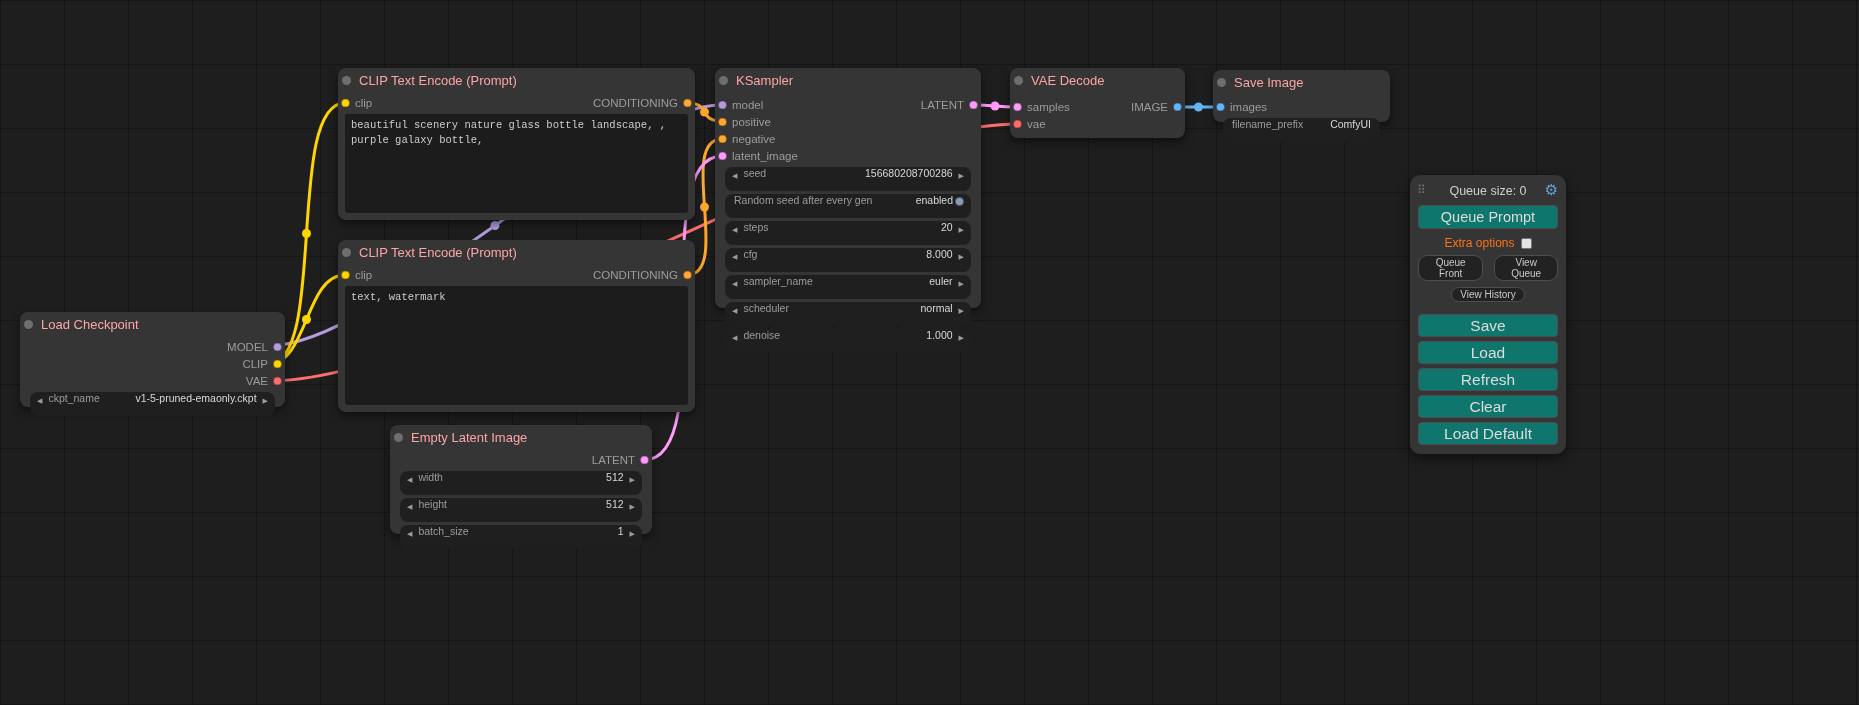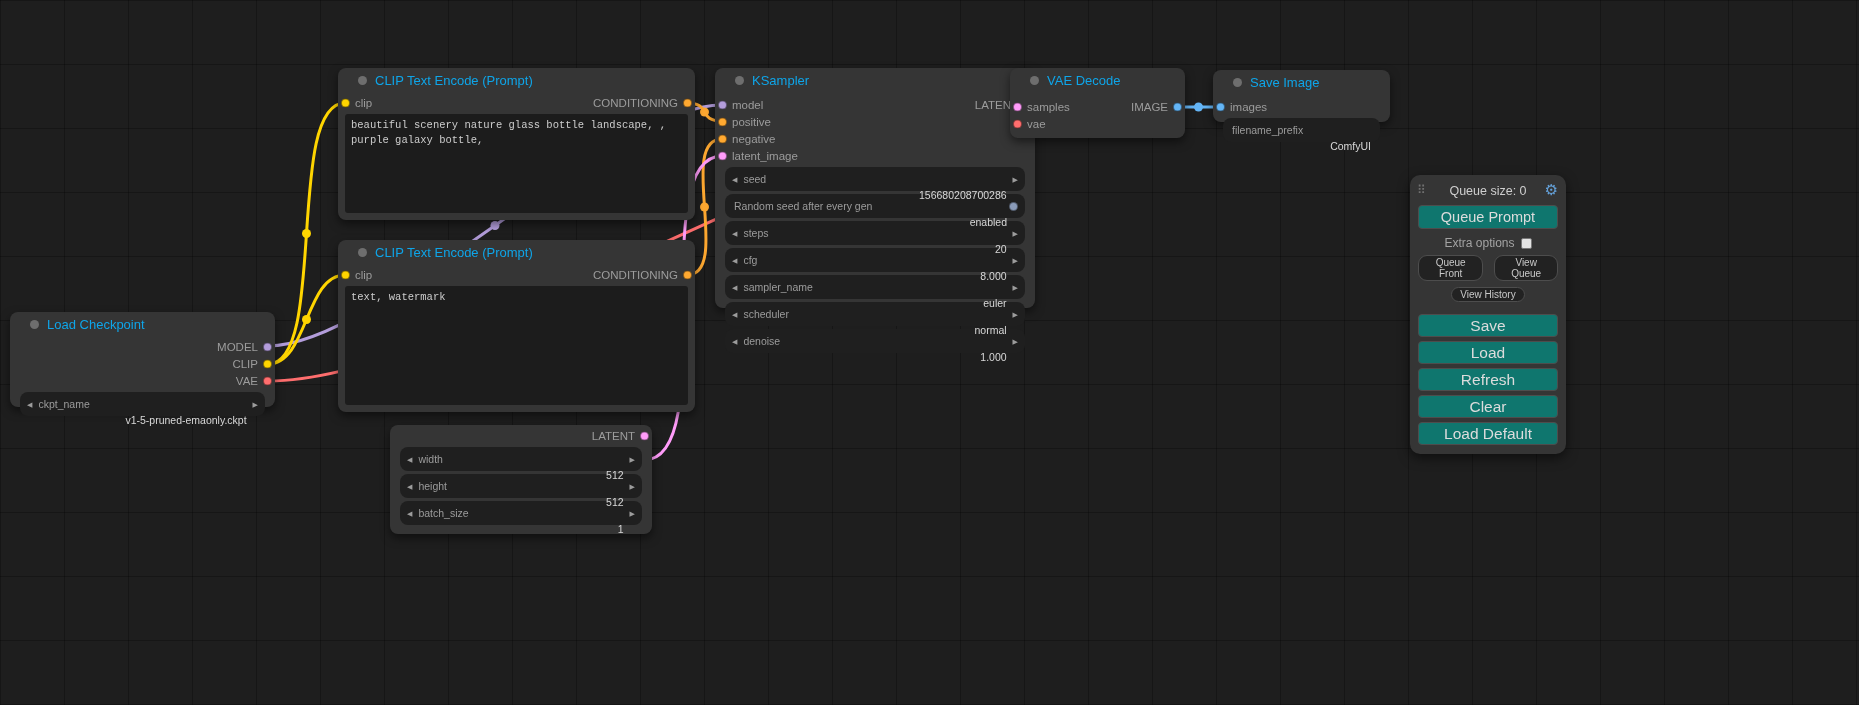--- a/index.html
+++ b/index.html
@@ -16,43 +16,43 @@
   #canvas { position: absolute; inset: 0; }
   #wires { position: absolute; inset: 0; z-index: 1; }
 
   .node {
     position: absolute; z-index: 2;
     background: #353535; border-radius: 8px;
     box-shadow: 0 4px 10px rgba(0,0,0,0.5);
   }
   .node-title {
     display: flex; align-items: center; gap: 8px;
-    height: 24px; padding: 0 20px;
-    font-size: 13px; color: #0ea5e9; white-space: nowrap;
+    height: 24px; padding: 0 4px;
+    font-size: 13px; color: #fca5a5; white-space: nowrap;
   }
   .tdot { width: 9px; height: 9px; border-radius: 50%; background: #6e6e6e; flex: none; }
 
   .rows { padding-top: 2px; }
   .rows.pad4 { padding-top: 4px; }
   .rows.pad6 { padding-top: 6px; }
   .srow { position: relative; height: 17px; display: flex; align-items: center; font-size: 11.5px; color: #9c9c9c; white-space: nowrap; }
   .in-label  { padding-left: 17px; }
   .out-label { margin-left: auto; padding-right: 17px; }
   .pdot {
     position: absolute; top: 50%; transform: translateY(-50%);
     width: 9px; height: 9px; border-radius: 50%;
     border: 1px solid rgba(0,0,0,0.45);
   }
   .pdot.in  { left: 3px; }
   .pdot.out { right: 3px; }
 
   .widget {
     height: 15px; background: #1f1f1f; border-radius: 8px;
     margin: 3px 10px 2px; padding: 12px 7px;
-    display: flex; align-items: center;
+    display: flex; align-items: flex-end;
     font-size: 10.5px; color: #9c9c9c; white-space: nowrap;
   }
   .widget .arr { font-size: 7px; color: #9c9c9c; line-height: 1; }
   .widget .wl { margin-left: 6px; }
   .widget .wv { margin-left: auto; margin-right: 6px; color: #d8d8d8; margin-top: 32px; }
   .widget.noarrow .wl { margin-left: 2px; }
   .widget.noarrow .wv { margin-right: 2px; }
   .tgl { width: 9px; height: 9px; border-radius: 50%; flex: none; border: 1px solid rgba(0,0,0,0.4); }
 
   .prompt {
@@ -70,21 +70,21 @@
     padding: 6px 8px 9px;
   }
   .menu-head { position: relative; height: 20px; display: flex; align-items: center; justify-content: center; font-size: 12.5px; color: #cfcfcf; }
   .drag { position: absolute; left: -1px; top: 2px; color: #707070; font-size: 12px; cursor: move; }
   .gear { position: absolute; right: 0; top: 0; color: #64a0d8; font-size: 15px; cursor: pointer; }
   .btn {
     display: block; width: 100%; background: #0f766e; border: 1px solid #4d4d4d;
     color: #dcdcdc; border-radius: 4px; font-family: inherit; cursor: pointer;
   }
   .btn-queue { height: 24px; font-size: 14.5px; margin-top: 4px; }
-  .extra { display: flex; align-items: center; justify-content: center; gap: 6px; margin-top: 7px; height: 14px; font-size: 12px; color: #a3a3a3; }
+  .extra { display: flex; align-items: center; justify-content: center; gap: 6px; margin-top: 7px; height: 14px; font-size: 12px; color: #f97316; }
   .cbx { width: 11px; height: 11px; background: #e4e4e4; border: 1px solid #777; border-radius: 2px; cursor: pointer; }
   .small-row { display: flex; gap: 11px; justify-content: center; margin-top: 5px; }
   .hist-row { display: flex; justify-content: center; margin-top: 6px; }
   .btn-sm {
     background: #222; border: 1px solid #4d4d4d; color: #c8c8c8;
     border-radius: 9px; font-size: 10px; padding: 1px 8px; font-family: inherit; cursor: pointer;
   }
   .btn-big { height: 23px; font-size: 15.5px; margin-top: 4px; }
   .btn-big.first { margin-top: 12px; }
 </style>
@@ -108,21 +108,21 @@
     <circle cx="306.5" cy="233.5" r="4.5" fill="#FFD500"></circle>
     <circle cx="306.5" cy="319.5" r="4.5" fill="#FFD500"></circle>
     <circle cx="642.5" cy="252.5" r="4.5" fill="#FF6E6E"></circle>
     <circle cx="704.5" cy="112" r="4.5" fill="#FFA931"></circle>
     <circle cx="704.5" cy="207" r="4.5" fill="#FFA931"></circle>
     <circle cx="683" cy="308" r="4.5" fill="#FF9CF9"></circle>
     <circle cx="995" cy="106" r="4.5" fill="#FF9CF9"></circle>
     <circle cx="1198.5" cy="107" r="4.5" fill="#64B5F6"></circle>
   </svg>
 
-  <div class="node" style="left:10px; top:312px; width:265px; height:95px;">
+  <div class="node" style="left:20px; top:312px; width:265px; height:95px;">
     <div class="node-title">
       <span class="tdot"></span>
       <span>Load Checkpoint</span>
     </div>
     <div class="rows">
       <div class="srow">
         <span class="out-label">MODEL</span>
         <span class="pdot out" style="background: rgb(179, 157, 219);"></span>
       </div>
       <div class="srow">
@@ -168,20 +168,24 @@
         <span class="pdot in" style="background: rgb(255, 213, 0);"></span>
         <span class="in-label">clip</span>
         <span class="out-label">CONDITIONING</span>
         <span class="pdot out" style="background: rgb(255, 169, 49);"></span>
       </div>
     </div>
     <div class="prompt">text, watermark</div>
   </div>
 
   <div class="node" style="left:390px; top:425px; width:262px; height:109px;">
+    <div class="node-title">
+      <span class="tdot"></span>
+      <span>Empty Latent Image</span>
+    </div>
     <div class="rows">
       <div class="srow">
         <span class="out-label">LATENT</span>
         <span class="pdot out" style="background: rgb(255, 156, 249);"></span>
       </div>
     </div>
     <div class="widget">
       <span class="arr">◀</span>
       <span class="wl">width</span>
       <span class="wv">512</span>
@@ -194,21 +198,21 @@
       <span class="arr">▶</span>
     </div>
     <div class="widget">
       <span class="arr">◀</span>
       <span class="wl">batch_size</span>
       <span class="wv">1</span>
       <span class="arr">▶</span>
     </div>
   </div>
 
-  <div class="node" style="left:715px; top:68px; width:320px; height:240px;">
+  <div class="node" style="left:715px; top:68px; width:266px; height:240px;">
     <div class="node-title">
       <span class="tdot"></span>
       <span>KSampler</span>
     </div>
     <div class="rows pad4">
       <div class="srow">
         <span class="pdot in" style="background: rgb(179, 157, 219);"></span>
         <span class="in-label">model</span>
         <span class="out-label">LATENT</span>
         <span class="pdot out" style="background: rgb(255, 156, 249);"></span>

